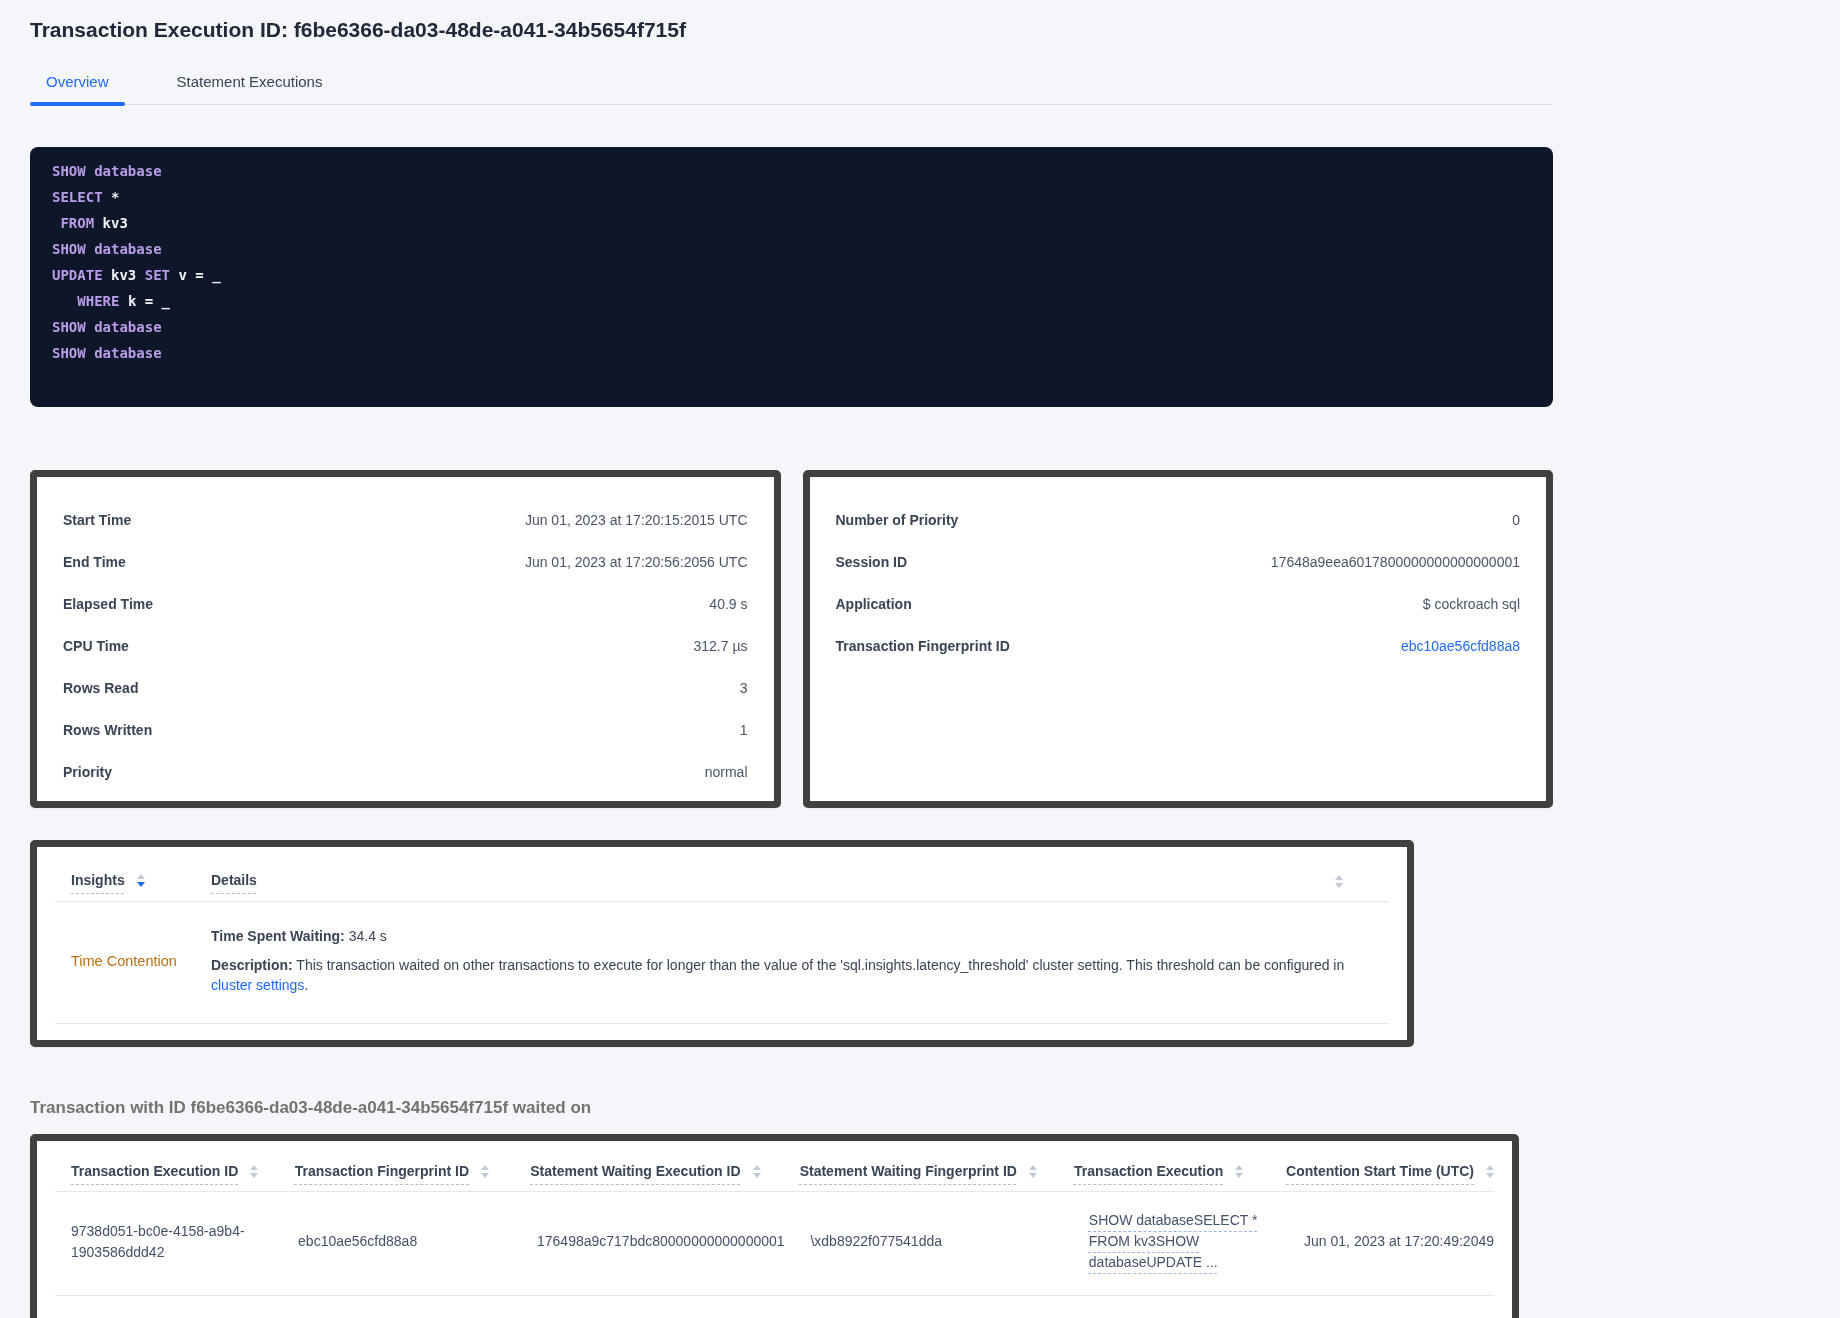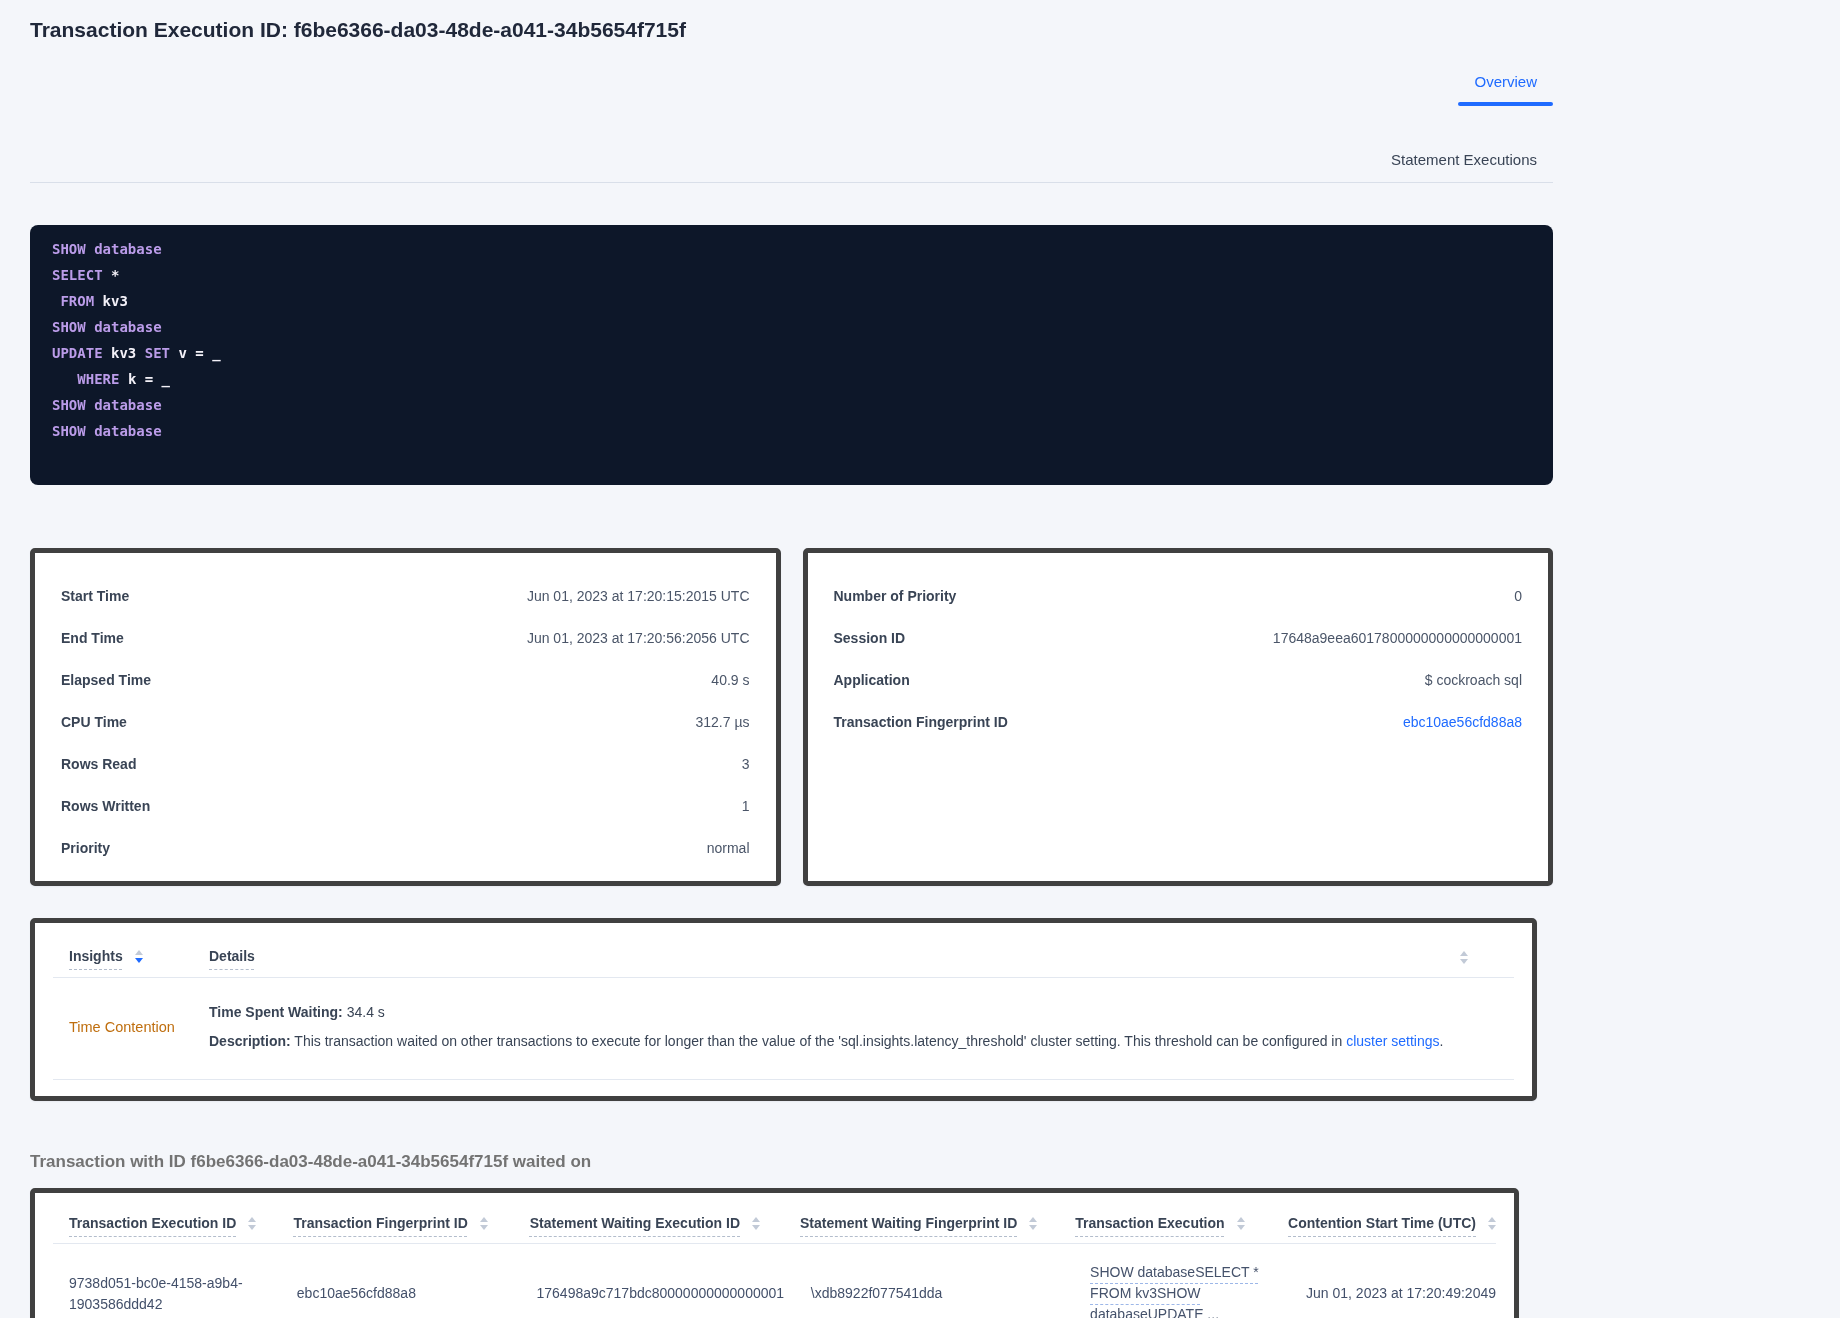--- a/index.html
+++ b/index.html
@@ -20,21 +20,20 @@
   }
   .page-title {
     margin:18px 0 0 30px;
     font-size:21px; font-weight:700; color:#20283a;
   }
   
   .tabs {
     display:flex; align-items:flex-end; gap:36px;
     margin:20px 0 0 30px; width:1523px;
     border-bottom:1px solid #d9dfe9;
-    flex-direction:column;
   }
   .tab {
     position:relative; padding:11px 16px 14px;
     font-size:15px; color:#394455; cursor:pointer;
   }
   .tab.active { color:var(--accent); }
   .ink {
     position:absolute; left:0; right:0; bottom:-2px; height:4px;
     border-radius:3px; background:var(--accent);
   }
@@ -47,38 +46,38 @@
     padding:11px 22px;
     font-family:"DejaVu Sans Mono","Liberation Mono",monospace;
     font-size:14px; line-height:26px; font-weight:600;
   }
   .sql-line { white-space:pre; }
   .tok-kw { color:var(--sql-keyword); }
   .tok-id { color:var(--sql-identifier); }
   
   .card {
     background:#fff;
-    border:5px solid #404040;
+    border:7px solid #404040;
     border-radius:5px;
     box-shadow:0 1px 2px rgba(56,76,105,0.06);
   }
   .cards-row { display:flex; gap:22px; margin:63px 0 0 30px; width:1523px; }
   .summary-card { flex:1; height:338px; padding:22px 26px; }
   .srow { display:flex; justify-content:space-between; align-items:center; height:42px; font-size:14px; }
   .slabel { font-weight:700; color:#394455; }
   .svalue { color:#4a5568; }
   .svalue.link { color:var(--accent); cursor:pointer; }
   
   .sort { display:inline-flex; flex-direction:column; gap:3px; margin-left:12px; }
   .tri { width:0; height:0; border-left:4px solid transparent; border-right:4px solid transparent; }
   .tri.up { border-bottom:5px solid #c2cad7; }
   .tri.down { border-top:5px solid #c2cad7; }
   .tri.down.active { border-top-color:var(--accent); }
   
-  .insights-card { width:1507px; margin:32px 0 0 30px; padding:0 18px 16px; position:relative; }
+  .insights-card { width:1384px; margin:32px 0 0 30px; padding:0 18px 16px; position:relative; }
   .ins-header { display:flex; align-items:center; padding:24px 0 12px 16px; position:relative; }
   .th-label {
     font-size:14px; font-weight:700; color:#394455;
     text-decoration:underline dashed #b3bdcc;
     text-decoration-thickness:1px;
     text-underline-offset:8px;
   }
   .col-insight { width:140px; display:flex; align-items:center; }
   .far-sort { position:absolute; right:46px; top:28px; }
   .divider { height:1px; background:#e3e8f0; }

